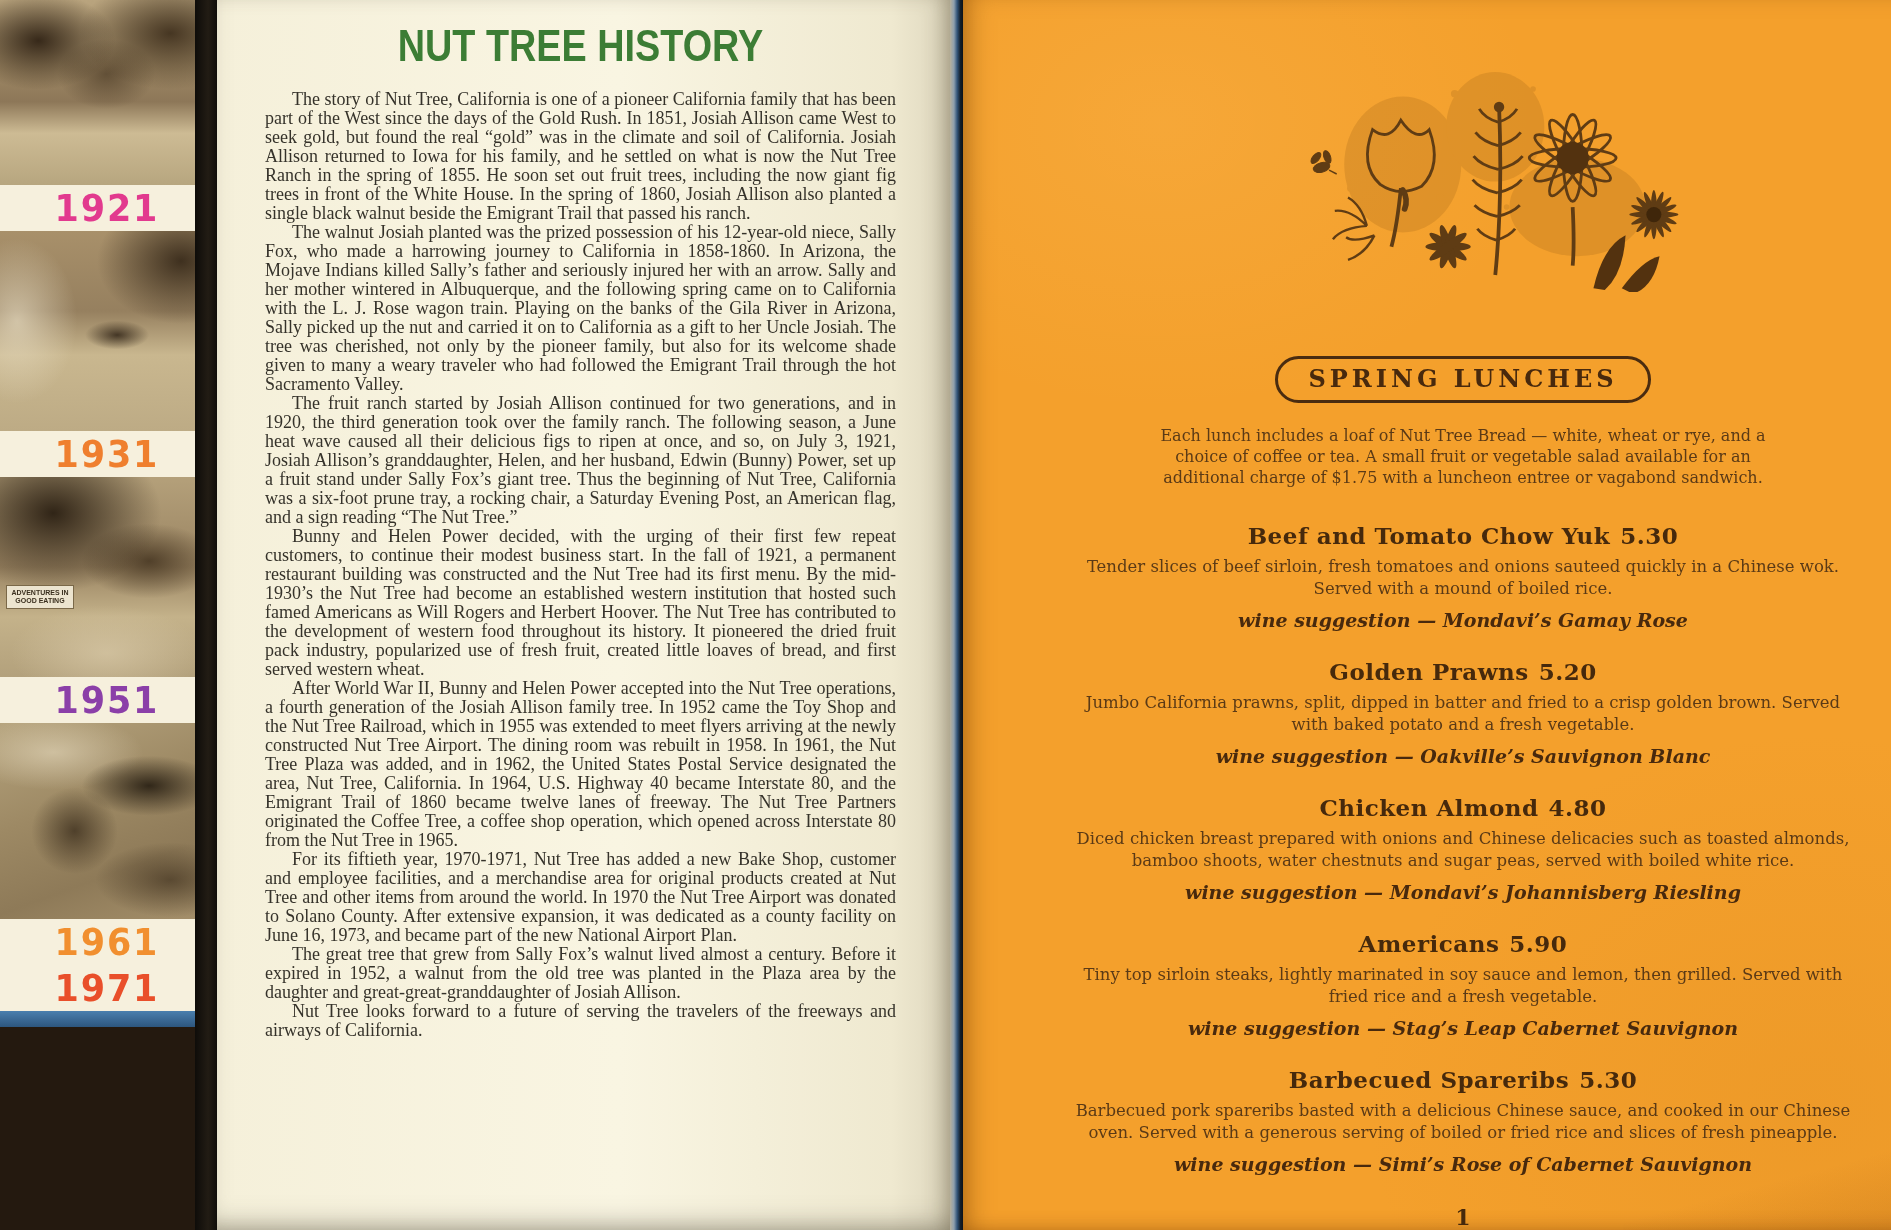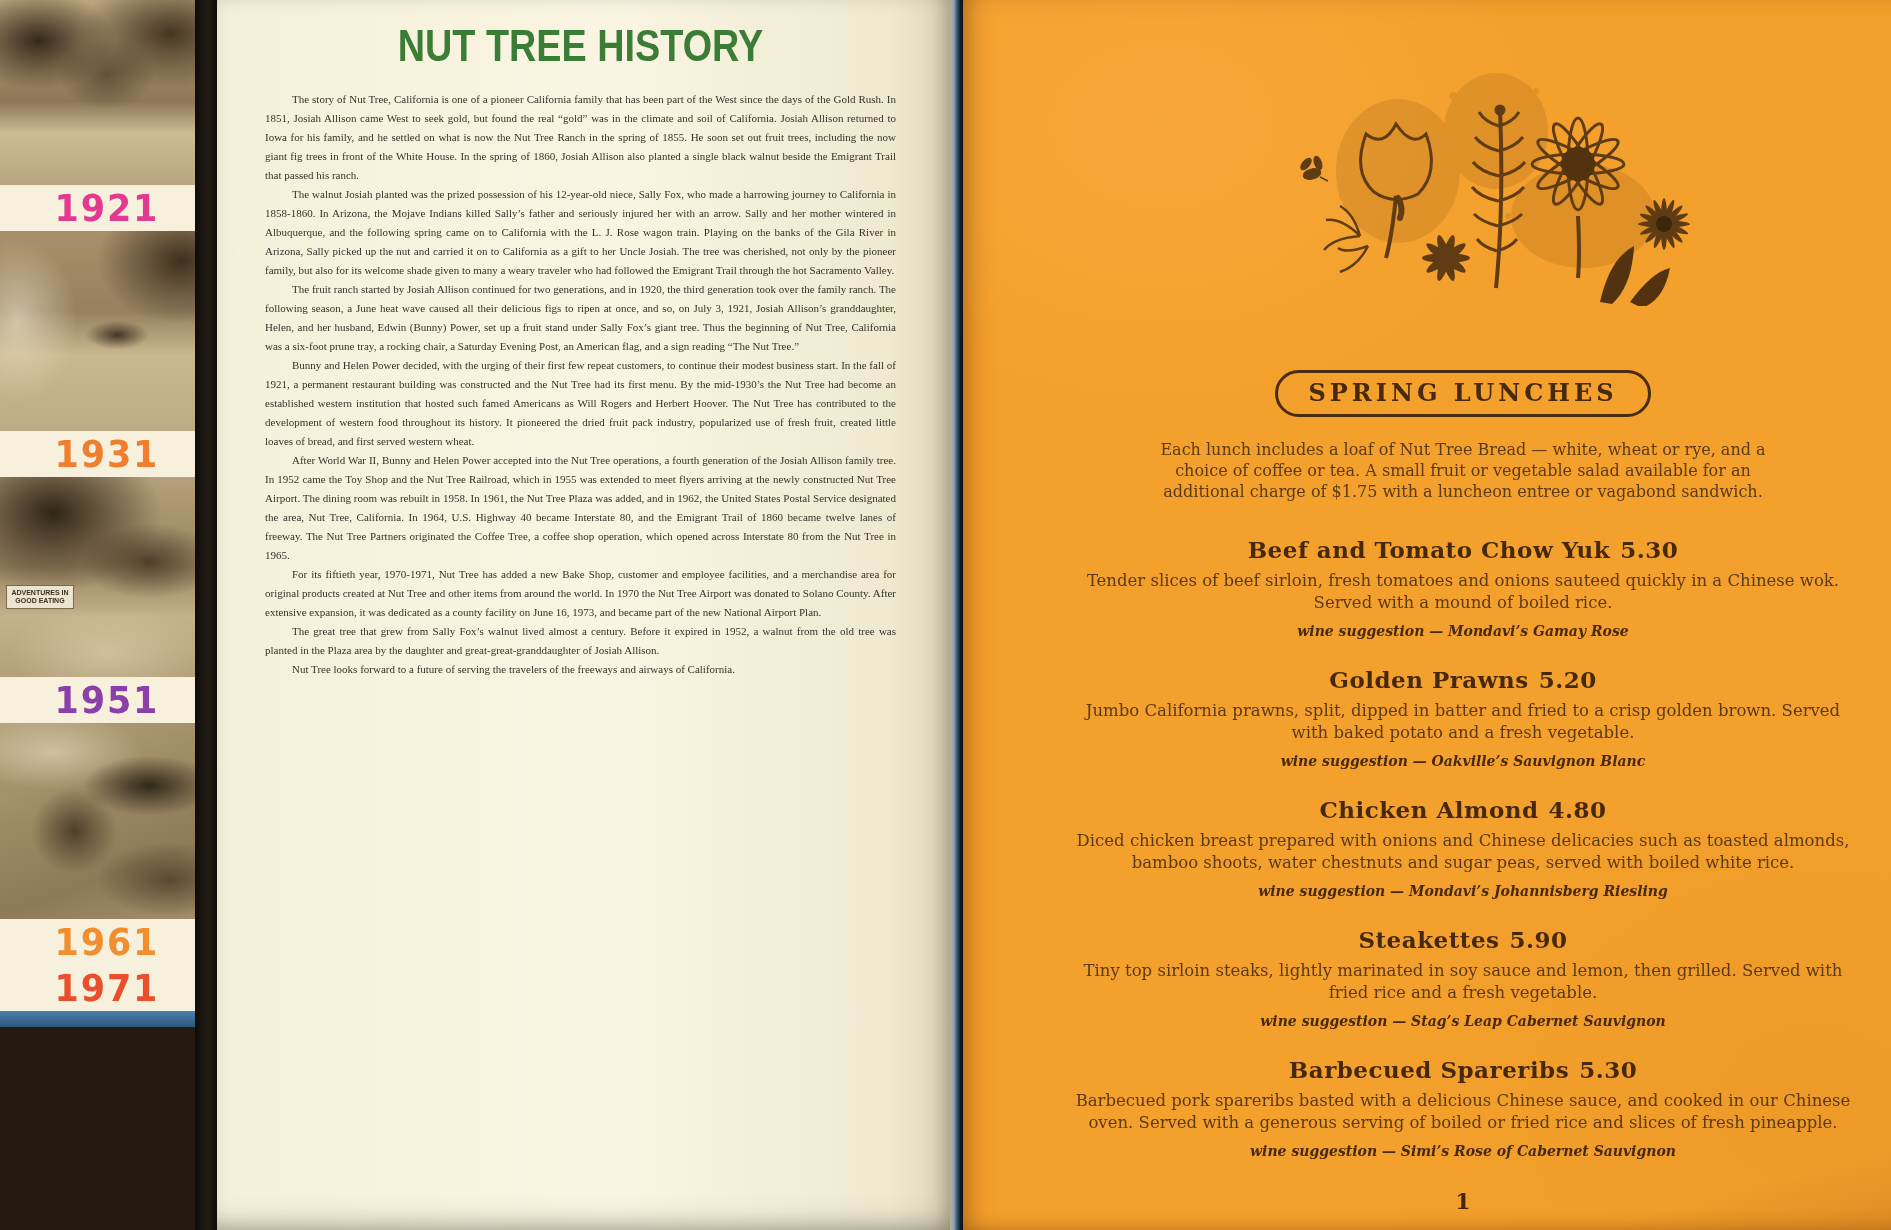--- a/index.html
+++ b/index.html
@@ -35,42 +35,42 @@
   .year-band{height:46px;background:#f6f0dd;display:flex;align-items:center;justify-content:center;}
   .year-band span{font-family:"DejaVu Sans",sans-serif;font-weight:bold;font-size:38px;letter-spacing:2px;transform:scaleX(.92);}
   .blue-foot{height:16px;background:linear-gradient(180deg,#4a7fae,#2d567e);}
 
   
   .divider{position:absolute;left:195px;top:0;width:22px;height:1230px;background:linear-gradient(90deg,#0e0c09,#221c14 60%,#0f0d0a);}
 
   
   .history{position:absolute;left:217px;top:0;width:733px;height:1230px;background:linear-gradient(90deg,#f5f0da 0%,#f9f5e2 55%,#efe9d0 92%,#ddd6bd 100%);box-shadow:inset -14px 0 22px -10px rgba(90,80,55,.45), inset 0 -18px 26px -14px rgba(100,95,80,.5);padding:20px 54px 0 48px;box-sizing:border-box;overflow:hidden;}
   .history-title{margin:0 0 18px 0;text-align:center;font-family:"Liberation Sans",sans-serif;font-weight:bold;font-size:45px;letter-spacing:0px;transform:scaleX(.84);transform-origin:center;white-space:nowrap;}
-  .history-body p{margin:0;text-indent:27px;text-align:justify;font-size:11px;line-height:19px;color:#35322a;}
+  .history-body p{margin:0;text-indent:27px;text-align:justify;font-size:18px;line-height:19px;color:#35322a;}
 
   
   .gutter{position:absolute;left:950px;top:0;width:13px;height:1230px;background:linear-gradient(90deg,#b7b09c 0%,#8fa0ae 30%,#33557a 55%,#131e2a 80%,#0c1219 100%);}
 
   
   .menu{position:absolute;left:963px;top:0;width:1000px;height:1230px;box-sizing:border-box;background:
     radial-gradient(ellipse 500px 380px at 20% 10%, rgba(255,200,110,.18), rgba(255,200,110,0) 75%),
     radial-gradient(ellipse 600px 500px at 85% 90%, rgba(200,120,20,.15), rgba(200,120,20,0) 75%),
     #f4a02c;
     box-shadow:inset 16px 0 26px -12px rgba(110,55,0,.5), inset 0 -10px 20px -12px rgba(120,60,0,.4);
     display:flex;flex-direction:column;align-items:center;padding-top:56px;color:#4a2c10;}
   .flowers{margin-left:40px;}
   .pill{margin-top:64px;border:3px solid #4a2c10;border-radius:999px;padding:5px 30px 7px 30px;}
   .pill span{font-family:"DejaVu Serif",serif;font-weight:bold;font-size:24px;letter-spacing:4px;color:#48290d;}
   .intro{margin:22px 0 0 0;max-width:660px;text-align:center;font-family:"DejaVu Serif",serif;font-size:16px;line-height:21px;color:#5b3a16;}
   .items{margin-top:34px;display:flex;flex-direction:column;align-items:center;}
   .item{margin-bottom:27px;text-align:center;}
   .item-heading{font-family:"DejaVu Serif",serif;font-weight:bold;font-size:23px;color:#46290c;letter-spacing:.5px;}
   .item-heading .price{margin-left:10px;}
   .item-desc{margin:7px auto 0 auto;max-width:780px;font-family:"DejaVu Serif",serif;font-size:16.5px;line-height:22px;color:#5b3a16;}
-  .item-wine{margin-top:9px;font-family:"DejaVu Serif",serif;font-style:italic;font-weight:bold;font-size:14px;color:#48290d;}
+  .item-wine{margin-top:9px;font-family:"DejaVu Serif",serif;font-style:italic;font-weight:bold;font-size:19px;color:#48290d;}
   .page-num{margin-top:2px;font-family:"DejaVu Serif",serif;font-weight:bold;font-size:22px;color:#46290c;}
   .crease{position:absolute;right:0;bottom:0;width:340px;height:130px;background:linear-gradient(345deg, rgba(140,70,10,.22) 0%, rgba(140,70,10,0) 45%);pointer-events:none;}
 </style>
 </head>
 <body>
 
 <div class="scan">
 
   <div class="photo-strip">
     <div class="photo photo-1921"></div>
@@ -234,21 +234,21 @@
       <div class="item">
         <div class="item-heading">
           <span>Chicken Almond</span><span class="price">4.80</span>
         </div>
         <div class="item-desc">Diced chicken breast prepared with onions and Chinese delicacies such as toasted almonds, bamboo shoots, water chestnuts and sugar peas, served with boiled white rice.</div>
         <div class="item-wine">wine suggestion — Mondavi’s Johannisberg Riesling</div>
       </div>
 
       <div class="item">
         <div class="item-heading">
-          <span>Steakettes</span><span class="price">5.90</span>
+          <span>Americans</span><span class="price">5.90</span>
         </div>
         <div class="item-desc">Tiny top sirloin steaks, lightly marinated in soy sauce and lemon, then grilled. Served with fried rice and a fresh vegetable.</div>
         <div class="item-wine">wine suggestion — Stag’s Leap Cabernet Sauvignon</div>
       </div>
 
       <div class="item">
         <div class="item-heading">
           <span>Barbecued Spareribs</span><span class="price">5.30</span>
         </div>
         <div class="item-desc">Barbecued pork spareribs basted with a delicious Chinese sauce, and cooked in our Chinese oven. Served with a generous serving of boiled or fried rice and slices of fresh pineapple.</div>

